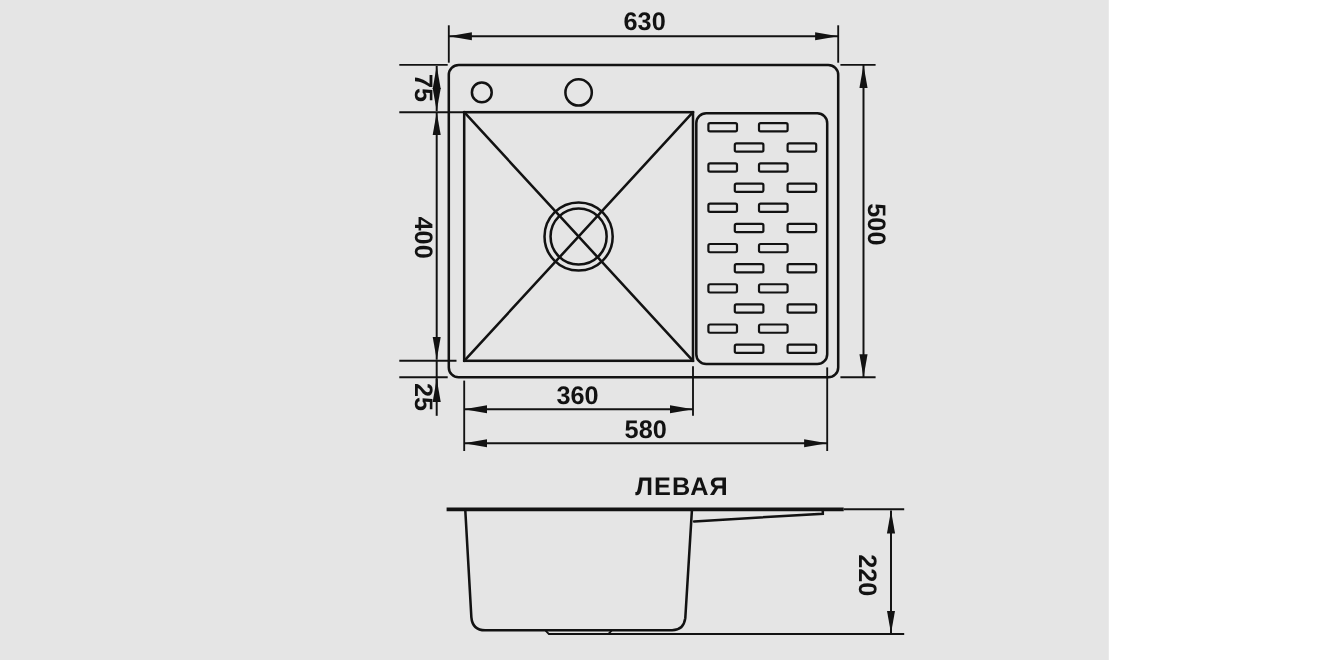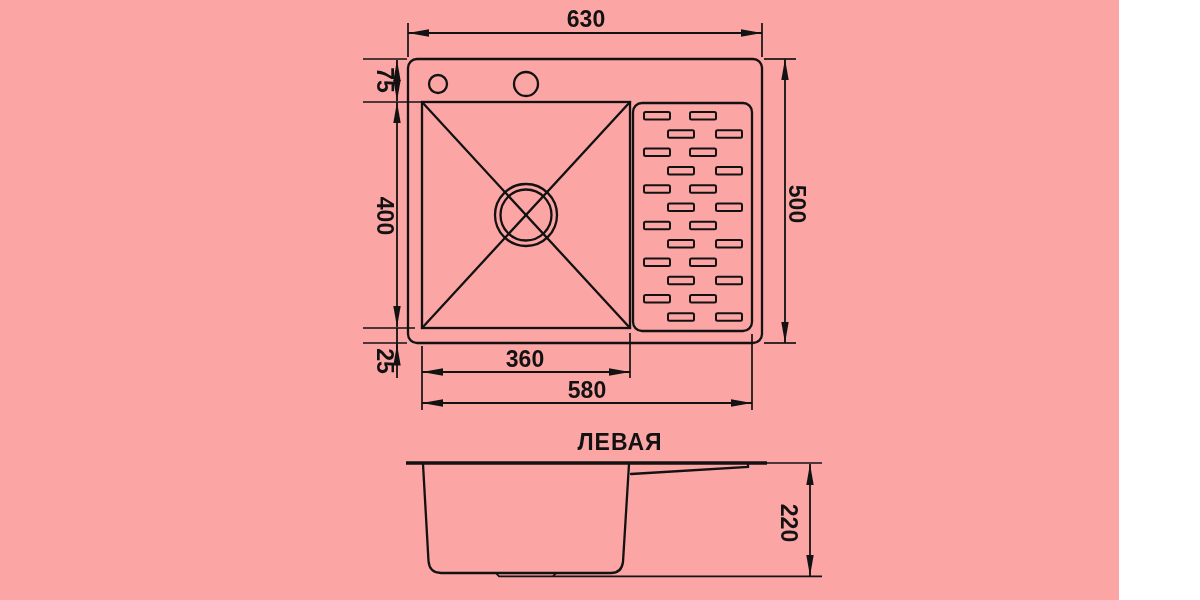--- a/index.html
+++ b/index.html
@@ -1,16 +1,16 @@
 <!DOCTYPE html>
 <html><head>
 <meta charset="utf-8">
 <style>
   html,body{margin:0;padding:0;background:#ffffff;}
-  .stage{position:relative;width:1119px;height:600px;background:#fca5a5;overflow:hidden;
+  .stage{position:relative;width:1008px;height:600px;background:#e5e5e5;overflow:hidden;
          font-family:"Liberation Sans",sans-serif;}
   svg{position:absolute;left:0;top:0;}
   .shape{stroke:#121212;fill:none;stroke-width:2.3;stroke-linecap:round;}
   .shape-bold{stroke:#121212;fill:none;stroke-width:3.4;stroke-linecap:butt;}
   .thin{stroke:#121212;fill:none;stroke-width:1.7;stroke-linecap:butt;}
   .dim{stroke:#121212;fill:none;stroke-width:1.8;stroke-linecap:butt;}
   .lbl{font-family:"Liberation Sans",sans-serif;font-weight:700;font-size:23px;fill:#121212;}
   .title-lbl{font-family:"Liberation Sans",sans-serif;font-weight:700;font-size:23px;fill:#121212;letter-spacing:1px;}
   .slot{stroke:#121212;fill:none;stroke-width:2;}
 </style>

